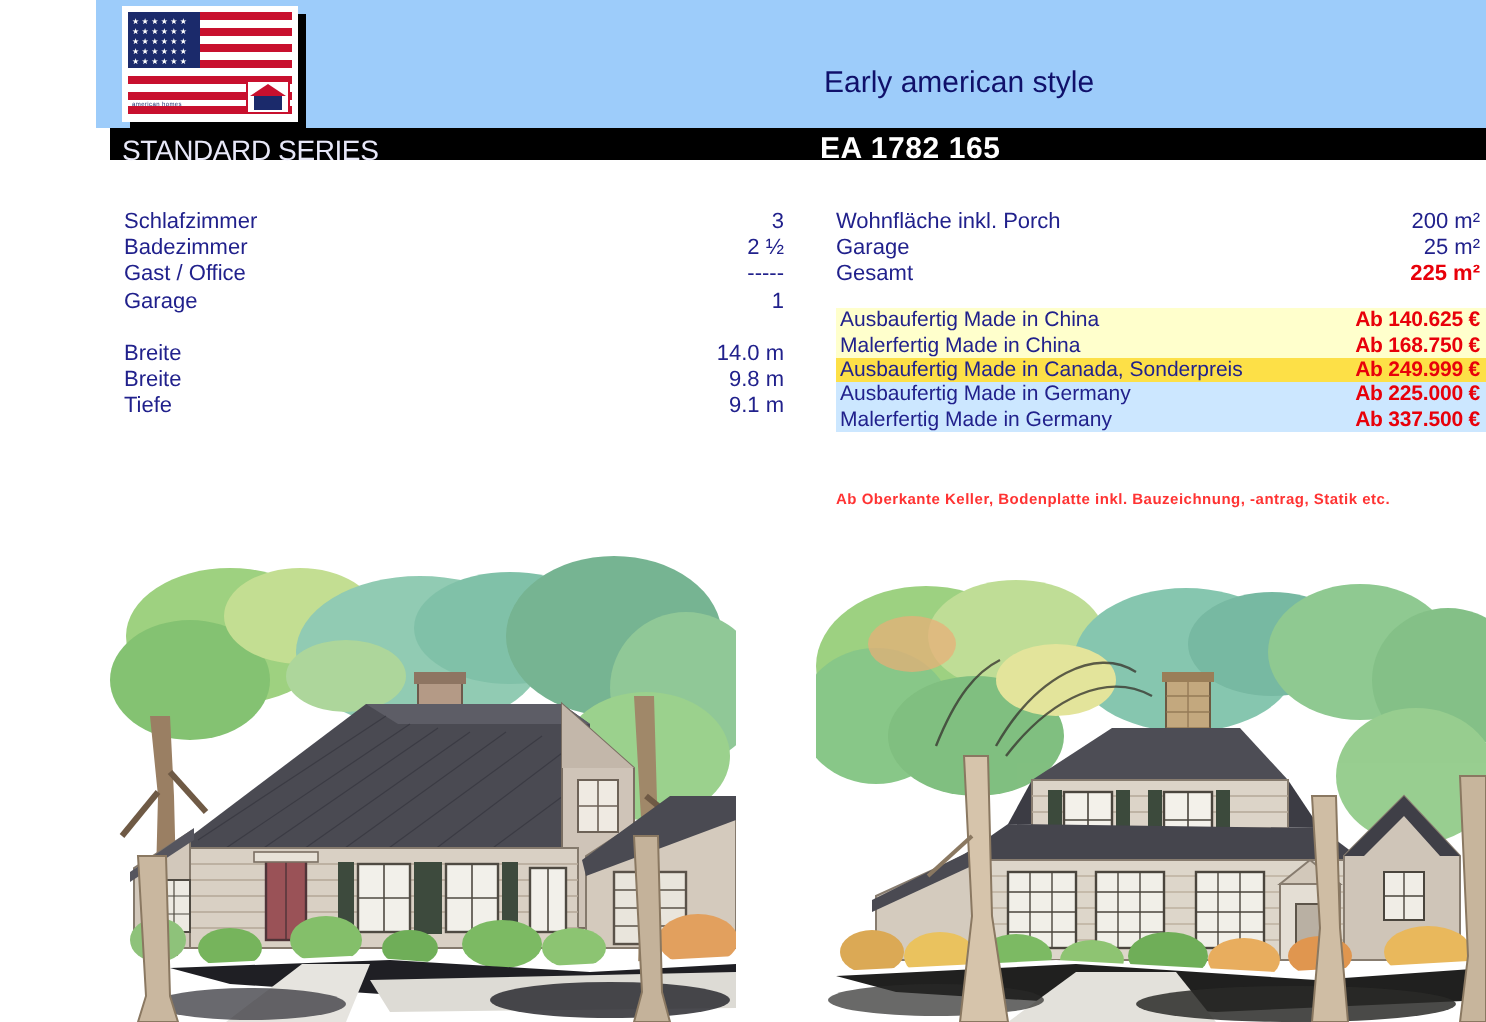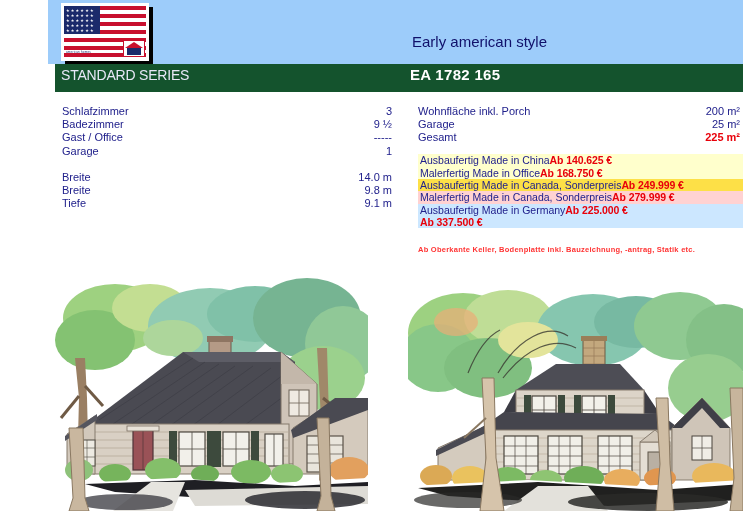--- a/index.html
+++ b/index.html
@@ -106,22 +106,22 @@
     position: absolute;
     left: 3px; bottom: 1px;
     width: 14px; height: 7px;
     background: #1b2a6b;
   }
 
   
   .navy-bar {
     position: absolute;
     left: 55px; top: 64px;
-    width: 688px; height: 28px;
-    background: #14532d;
+    width: 688px; height: 16px;
+    background: #000000;
     text-decoration: underline;
   }
   .series-label {
     position: absolute;
     left: 6px; top: 3px;
     font-size: 14px;
     color: #e8e8f8;
     letter-spacing: -0.2px;
     white-space: nowrap;
   }
@@ -182,21 +182,21 @@
   }
 
   
   .price-table {
     position: absolute;
     left: 418px; top: 154px;
     width: 325px;
   }
   .price-row {
     display: flex;
-    justify-content: flex-start;
+    justify-content: space-between;
     align-items: center;
     height: 12.4px;
     padding: 0 3px 0 2px;
     font-size: 10.5px;
     white-space: nowrap;
   }
   .price-row .label { color: #21218c; }
   .price-row .amount {
     color: #e8000a;
     font-weight: bold;
@@ -268,21 +268,21 @@
     <div class="model-code">EA 1782 165</div>
   </div>
 
   <div class="spec-table">
     <div class="spec-row">
       <span class="k">Schlafzimmer</span>
       <span class="v">3</span>
     </div>
     <div class="spec-row">
       <span class="k">Badezimmer</span>
-      <span class="v">9 ½</span>
+      <span class="v">2 ½</span>
     </div>
     <div class="spec-row">
       <span class="k">Gast / Office</span>
       <span class="v">-----</span>
     </div>
     <div class="spec-row">
       <span class="k">Garage</span>
       <span class="v">1</span>
     </div>
 
@@ -316,36 +316,33 @@
       <span class="v">225 m²</span>
     </div>
   </div>
 
   <div class="price-table">
     <div class="price-row bg-china" style="background: rgb(255, 255, 204);">
       <span class="label">Ausbaufertig Made in China</span>
       <span class="amount">Ab 140.625 €</span>
     </div>
     <div class="price-row bg-china" style="background: rgb(255, 255, 204);">
-      <span class="label">Malerfertig Made in Office</span>
+      <span class="label">Malerfertig Made in China</span>
       <span class="amount">Ab 168.750 €</span>
     </div>
     <div class="price-row bg-canada" style="background: #fde047;">
       <span class="label">Ausbaufertig Made in Canada, Sonderpreis</span>
       <span class="amount">Ab 249.999 €</span>
     </div>
-    <div class="price-row bg-canada" style="background: rgb(255, 210, 210);">
-      <span class="label">Malerfertig Made in Canada, Sonderpreis</span>
-      <span class="amount">Ab 279.999 €</span>
-    </div>
     <div class="price-row bg-germany" style="background: rgb(204, 231, 255);">
       <span class="label">Ausbaufertig Made in Germany</span>
       <span class="amount">Ab 225.000 €</span>
     </div>
     <div class="price-row bg-germany" style="background: rgb(204, 231, 255);">
+      <span class="label">Malerfertig Made in Germany</span>
       <span class="amount">Ab 337.500 €</span>
     </div>
   </div>
 
   <div class="footnote">Ab Oberkante  Keller,  Bodenplatte inkl. Bauzeichnung,  -antrag,  Statik etc.</div>
 
   <div class="render" id="render-left">
     <svg viewBox="0 0 313 233" preserveAspectRatio="none">
       <rect x="0" y="0" width="313" height="233" fill="#ffffff"></rect>
 

